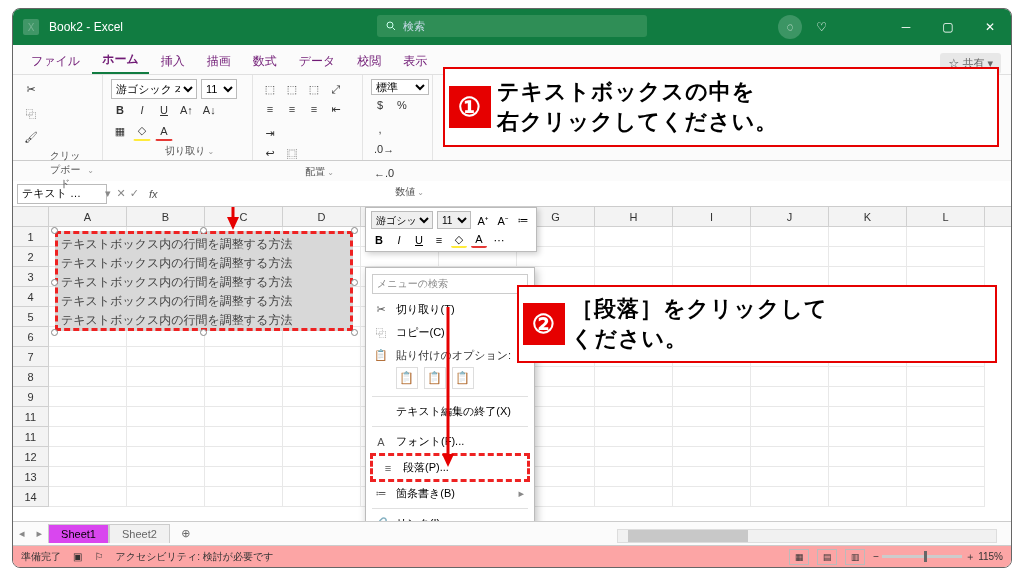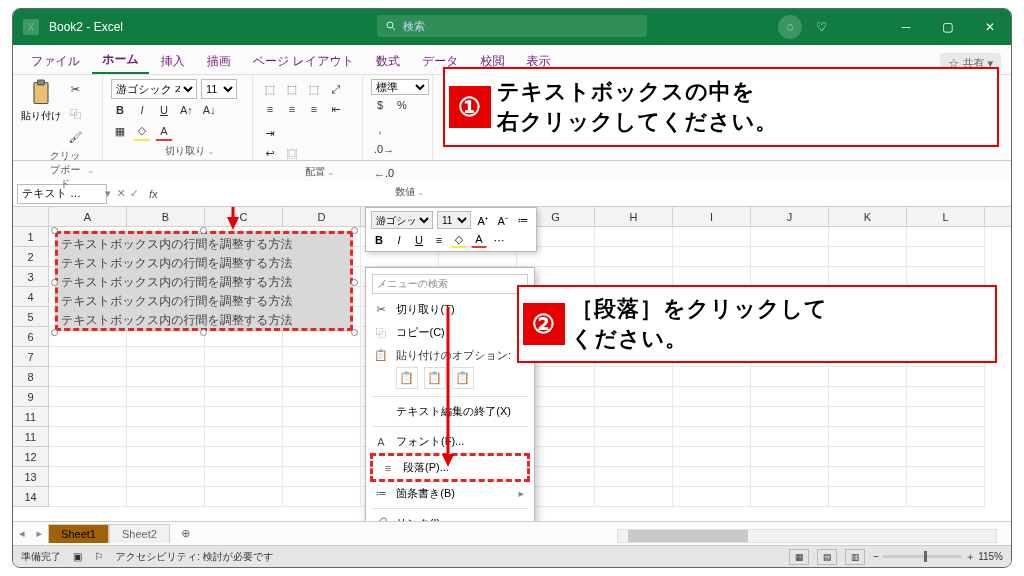--- a/index.html
+++ b/index.html
@@ -54,24 +54,24 @@
   .ctxsearch{margin:2px 6px 4px;border:1px solid #ccc;height:20px;font-size:10px;padding:0 4px;color:#888;display:flex;align-items:center;}
   .ctxlabel{padding:4px 10px 2px 30px;font-size:11px;color:#333;}
   .pasteopts{display:flex;gap:6px;padding:2px 10px 4px 30px;}
   .pasteopts .po{width:22px;height:22px;border:1px solid #ddd;background:#fff;display:flex;align-items:center;justify-content:center;font-size:12px;color:#b77;}
   .highlight-para{border:3px dashed #ee2222;margin:0 4px;}
   .anno{position:absolute;background:#fff;border:2px solid #e60000;z-index:20;display:flex;align-items:center;padding:4px 10px 4px 4px;gap:6px;font-size:22px;font-weight:700;color:#000;letter-spacing:1px;}
   .anno .num{width:42px;height:42px;background:#e60000;color:#fff;display:flex;align-items:center;justify-content:center;font-size:26px;}
   .arrow{position:absolute;z-index:18;}
   .sheettabs{height:24px;background:#fbfbfb;border-top:1px solid #ccc;display:flex;align-items:center;font-size:11px;}
   .stbtn{padding:0 6px;color:#888;}
-  .stab{padding:3px 12px;border:1px solid #ccc;border-bottom:none;background:#a16207;margin-top:-1px;cursor:pointer;}
+  .stab{padding:3px 12px;border:1px solid #ccc;border-bottom:none;background:#d946ef;margin-top:-1px;cursor:pointer;}
   .stab.inactive{background:#f1f1f1;color:#666;}
   .addtab{width:20px;height:20px;border-radius:50%;display:flex;align-items:center;justify-content:center;margin-left:6px;color:#666;cursor:pointer;}
-  .status{height:22px;background:#e5e5e5;border-top:1px solid #ccc;display:flex;align-items:center;font-size:10px;padding:0 8px;color:#333;justify-content:space-between;}
+  .status{height:22px;background:#fca5a5;border-top:1px solid #ccc;display:flex;align-items:center;font-size:10px;padding:0 8px;color:#333;justify-content:space-between;}
   .status .right{display:flex;align-items:center;gap:8px;}
   .viewbtn{width:20px;height:16px;border:1px solid #bbb;display:flex;align-items:center;justify-content:center;font-size:9px;cursor:pointer;}
   .zoom{display:flex;align-items:center;gap:3px;}
   .slider{width:80px;height:3px;background:#ccc;position:relative;}
   .slider::after{content:"";position:absolute;left:52%;top:-4px;width:3px;height:11px;background:#666;}
   .hscroll{position:absolute;bottom:24px;right:14px;height:14px;width:380px;background:#f1f1f1;border:1px solid #ddd;display:flex;}
   .hscroll .thumb{width:120px;background:#c8c8c8;margin-left:10px;}
 </style>
 </head>
 <body>
@@ -97,38 +97,30 @@
       <div class="winbtn">▢</div>
       <div class="winbtn">✕</div>
     </div>
   </div>
 
   <div class="tabs">
     <div class="tab">ファイル</div>
     <div class="tab active">ホーム</div>
     <div class="tab">挿入</div>
     <div class="tab">描画</div>
-    <div class="tab">ページ レイアウト</div>
     <div class="tab">数式</div>
     <div class="tab">データ</div>
     <div class="tab">校閲</div>
     <div class="tab">表示</div>
     <div class="share">☆ 共有 ▾</div>
   </div>
 
   <div class="ribbon">
     <div class="rgroup" style="width:90px">
       <div style="display:flex;gap:4px">
-        <div class="clipboard-big">
-          <svg viewBox="0 0 24 24" fill="#e8c070" stroke="#555">
-              <rect x="6" y="3" width="12" height="18" rx="1"></rect>
-              <rect x="9" y="1" width="6" height="4" rx="1" fill="#888"></rect>
-            </svg>
-          <span>貼り付け</span>
-        </div>
         <div style="display:flex;flex-direction:column;gap:4px">
           <div class="rbtn">✂</div>
           <div class="rbtn">⿻</div>
           <div class="rbtn">🖌</div>
         </div>
       </div>
       <div class="label">クリップボード</div>
     </div>
     <div class="rgroup" style="width:150px">
       <div class="rtool">

